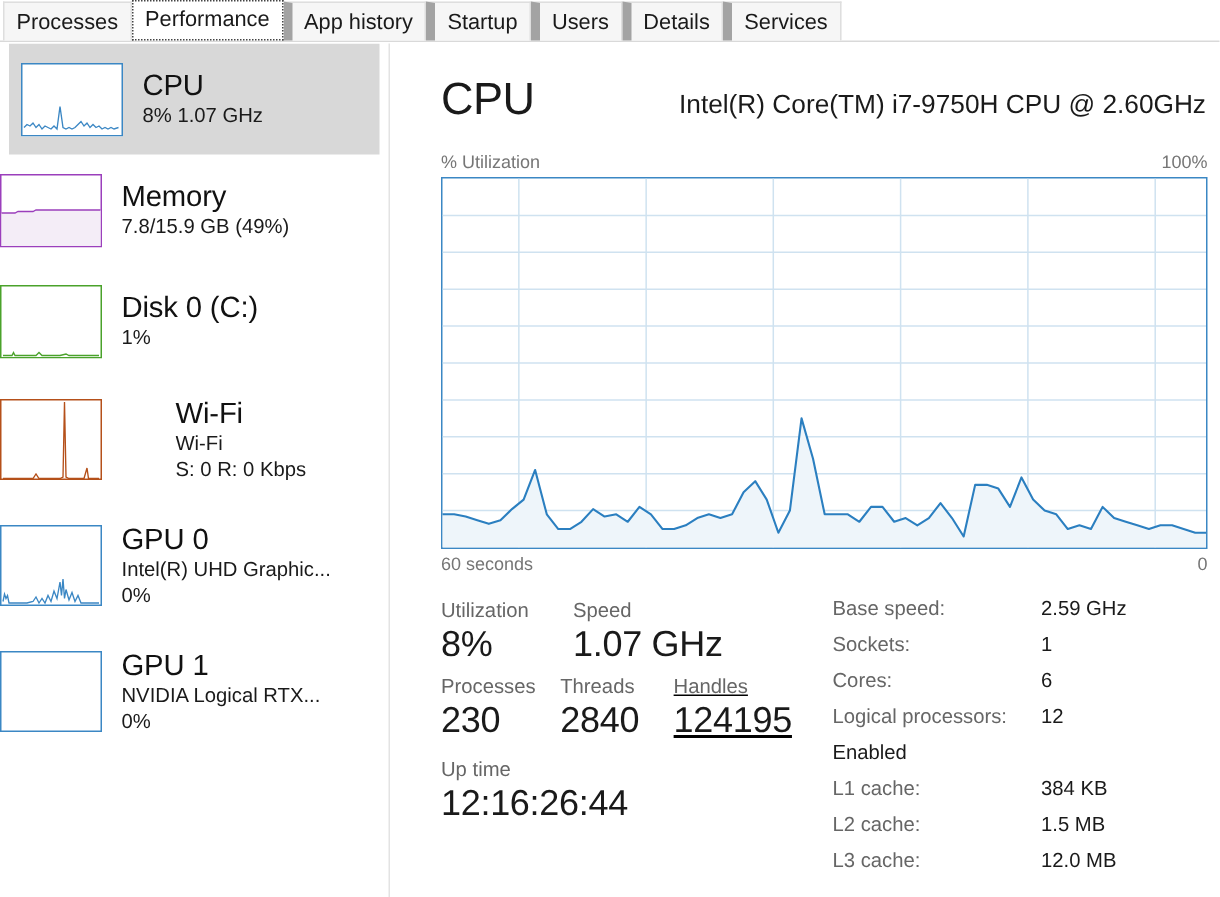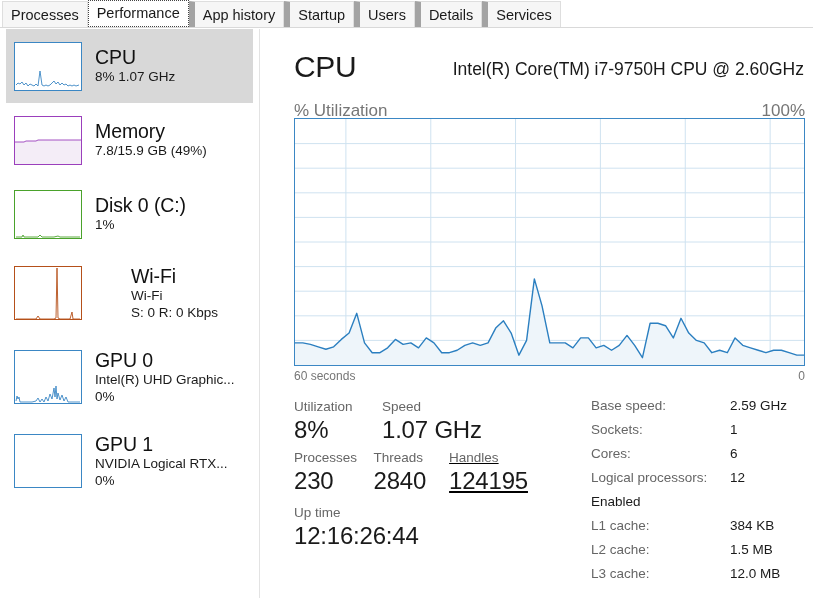--- a/index.html
+++ b/index.html
@@ -62,21 +62,20 @@
     background: #ffffff;
     border-right: 1px solid #e3e3e3;
     box-sizing: border-box;
     overflow: hidden;
   }
   .side-item {
     position: relative;
     height: 74px;
     display: flex;
     align-items: center;
-    padding-left: 14px;
     box-sizing: border-box;
     cursor: default;
   }
   .side-item.selected {
     background: #d8d8d8;
     margin: 0 6px 0 6px;
     padding-left: 8px;
   }
   .thumb {
     width: 68px;
@@ -135,21 +134,21 @@
     font-size: 17.5px;
     color: #1a1a1a;
     white-space: nowrap;
   }
 
   #axis-top {
     position: absolute;
     left: 33px; top: 72px;
     width: 511px;
     height: 16px;
-    font-size: 17px;
+    font-size: 12px;
     color: #767676;
   }
   #axis-top .r { position: absolute; right: 0; top: 0; }
   #axis-bot {
     position: absolute;
     left: 33px; top: 340px;
     width: 511px;
     height: 16px;
     font-size: 12px;
     color: #767676;
@@ -196,21 +195,20 @@
 
   #stats-right {
     position: absolute;
     left: 294px; top: 369px;
     width: 250px;
   }
   .info-row {
     display: flex;
     height: 24px;
     align-items: baseline;
-    margin-left: 36px;
   }
   .info-lab {
     width: 139px;
     font-size: 13.5px;
     color: #666666;
     flex: 0 0 auto;
   }
   .info-val {
     font-size: 13.5px;
     color: #1a1a1a;

